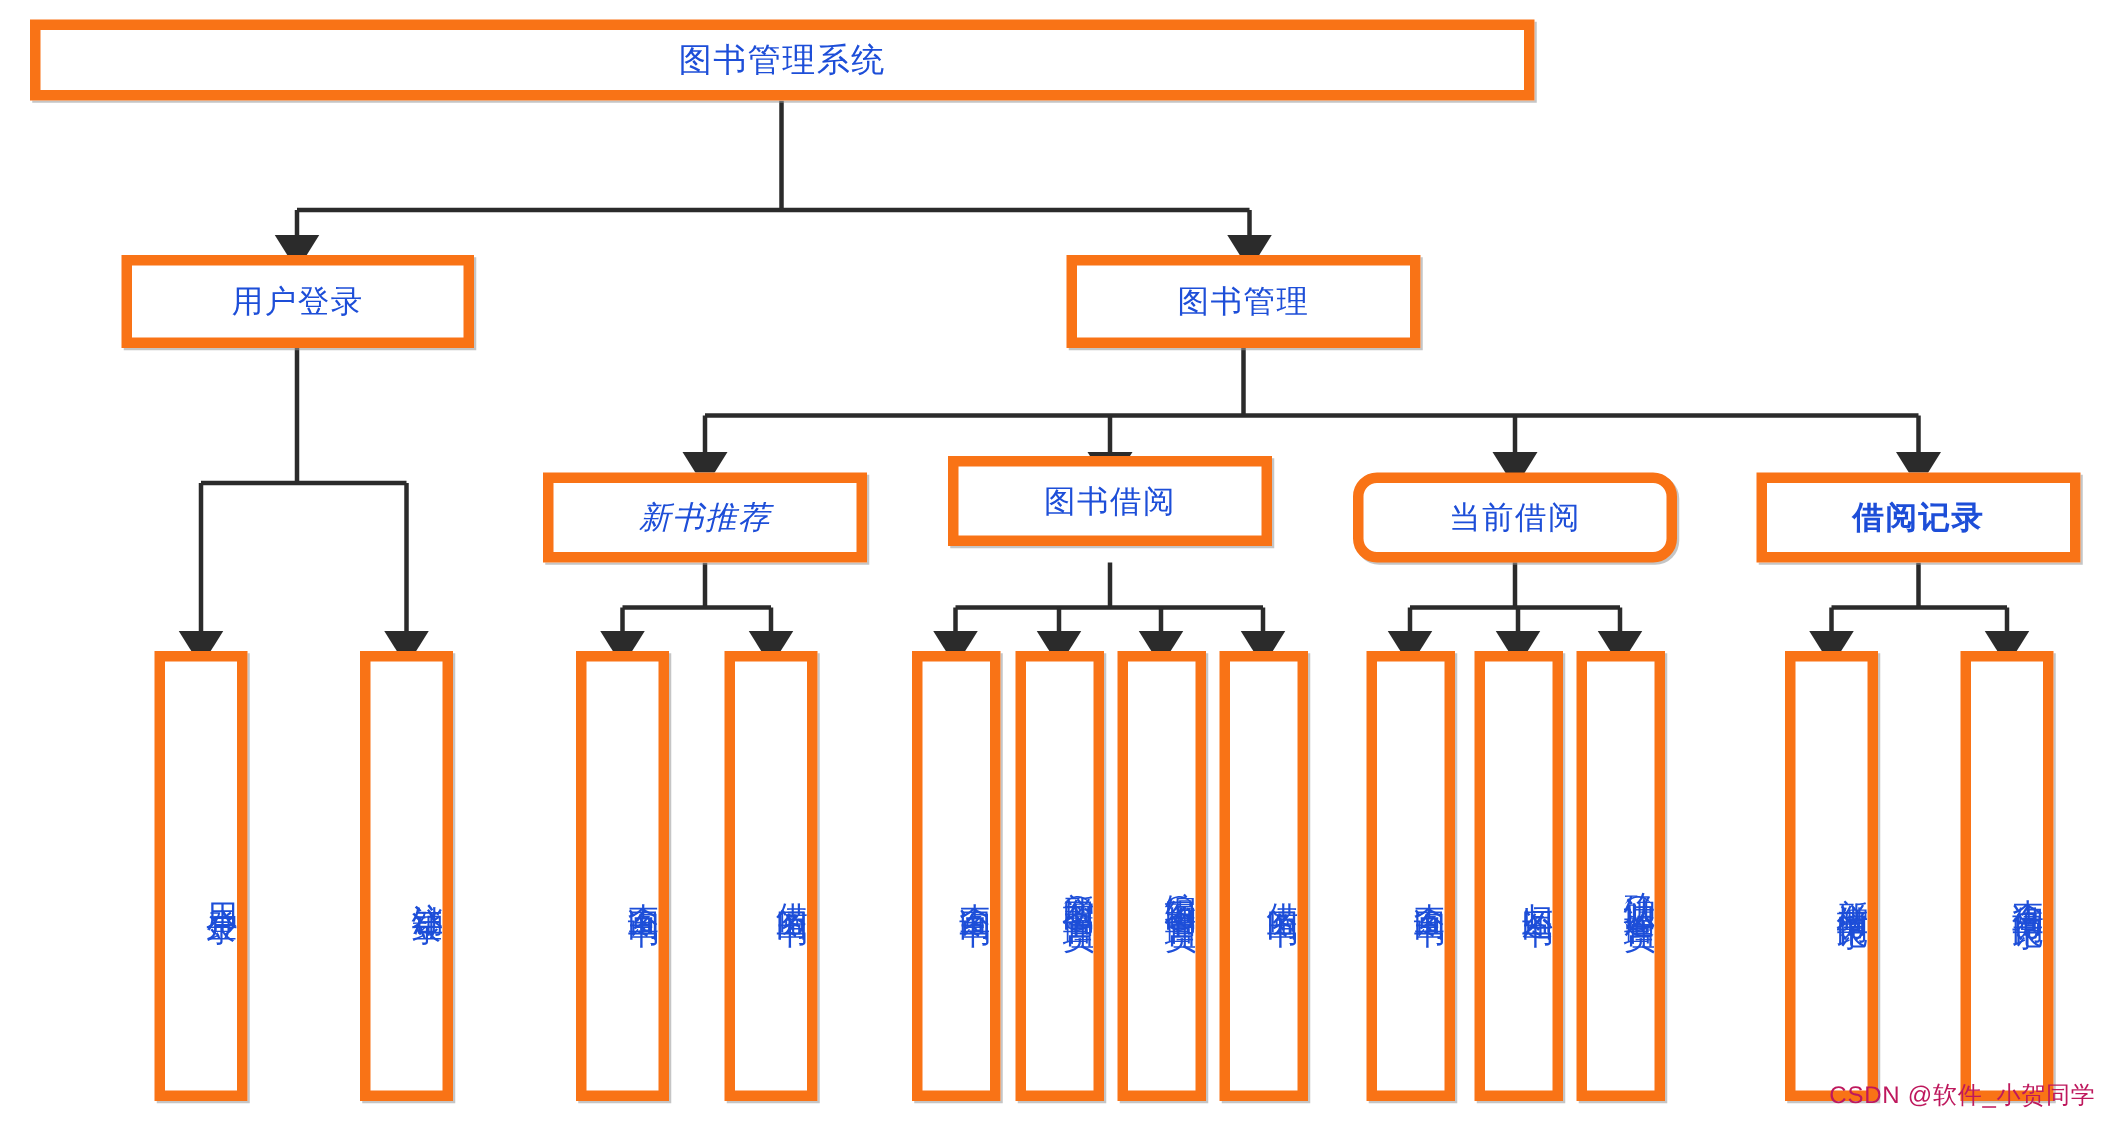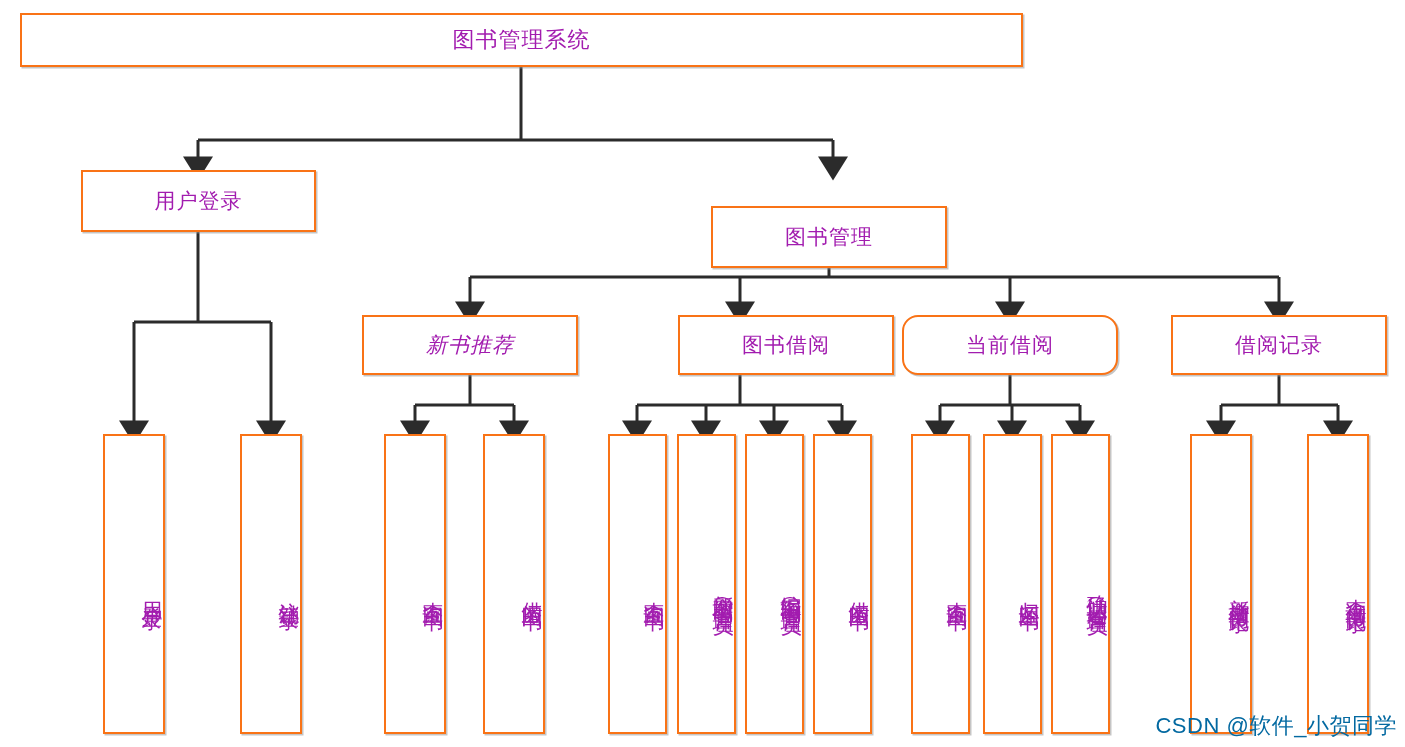--- a/index.html
+++ b/index.html
@@ -10,26 +10,26 @@
     overflow:hidden;
     position:relative;
   }
   #diagram{position:absolute;left:0;top:0;width:1405px;height:747px;}
   #connectors{position:absolute;left:0;top:0;width:1405px;height:747px;pointer-events:none;}
 
   .node{
     position:absolute;
     box-sizing:border-box;
     background:#ffffff;
-    border:2px solid #f97316;
+    border:7px solid #f97316;
     box-shadow:1.5px 1.5px 0 rgba(150,150,150,.55);
     display:flex;
     align-items:center;
     justify-content:center;
-    color:#a21caf;
+    color:#1d4ed8;
   }
   .node.horiz{
     font-size:21px;
     letter-spacing:1px;
     white-space:nowrap;
   }
   .node.root{font-size:22px;}
   .node.vert{
     writing-mode:vertical-rl;
     text-orientation:upright;
@@ -38,22 +38,22 @@
     line-height:1.05;
     align-items:flex-start;
     justify-content:center;
     padding-top:14px;
     overflow:hidden;
   }
   .watermark{
     position:absolute;
     right:8px;
     bottom:6px;
-    font-size:22px;
-    color:#0369a1;
+    font-size:16px;
+    color:#be185d;
     letter-spacing:.5px;
     white-space:nowrap;
     font-family:"Liberation Sans","DejaVu Sans",sans-serif;
   }
 </style>
 </head>
 <body>
 
 <div id="diagram">
 
@@ -103,26 +103,26 @@
       <path d="M1279,375 L1279,405"></path>
       <path d="M1221,405 L1338,405"></path>
       <path d="M1221,405 L1221,424" marker-end="url(#arw)"></path>
       <path d="M1338,405 L1338,424" marker-end="url(#arw)"></path>
     </g>
   </svg>
 
   <div class="node horiz root" style="left: 20px; top: 13px; width: 1003px; height: 54px;">图书管理系统</div>
 
   <div class="node horiz" style="left: 81px; top: 170px; width: 235px; height: 62px;">用户登录</div>
-  <div class="node horiz" style="left: 711px; top: 170px; width: 236px; height: 62px; margin-top: 36px;">图书管理</div>
+  <div class="node horiz" style="left: 711px; top: 170px; width: 236px; height: 62px;">图书管理</div>
 
   <div class="node horiz" style="left: 362px; top: 315px; width: 216px; height: 60px; font-style: italic;">新书推荐</div>
-  <div class="node horiz" style="left: 632px; top: 315px; width: 216px; height: 60px; margin-left: 46px;">图书借阅</div>
+  <div class="node horiz" style="left: 632px; top: 304px; width: 216px; height: 60px;">图书借阅</div>
   <div class="node horiz" style="left: 902px; top: 315px; width: 216px; height: 60px; border-radius: 16px;">当前借阅</div>
-  <div class="node horiz" style="left: 1171px; top: 315px; width: 216px; height: 60px;">借阅记录</div>
+  <div class="node horiz" style="left: 1171px; top: 315px; width: 216px; height: 60px; font-weight: bold;">借阅记录</div>
 
   <div class="node vert" style="left: 103px; top: 434px; width: 62px; height: 300px;">用户登录</div>
   <div class="node vert" style="left: 240px; top: 434px; width: 62px; height: 300px;">注销登录</div>
   <div class="node vert" style="left: 384px; top: 434px; width: 62px; height: 300px;">查询图书</div>
   <div class="node vert" style="left: 483px; top: 434px; width: 62px; height: 300px;">借阅图书</div>
   <div class="node vert" style="left: 608px; top: 434px; width: 59px; height: 300px;">查询图书</div>
   <div class="node vert" style="left: 677px; top: 434px; width: 59px; height: 300px;">新增图书（管理员）</div>
   <div class="node vert" style="left: 745px; top: 434px; width: 59px; height: 300px;">编辑图书（管理员）</div>
   <div class="node vert" style="left: 813px; top: 434px; width: 59px; height: 300px;">借阅图书</div>
   <div class="node vert" style="left: 911px; top: 434px; width: 59px; height: 300px;">查询图书</div>

